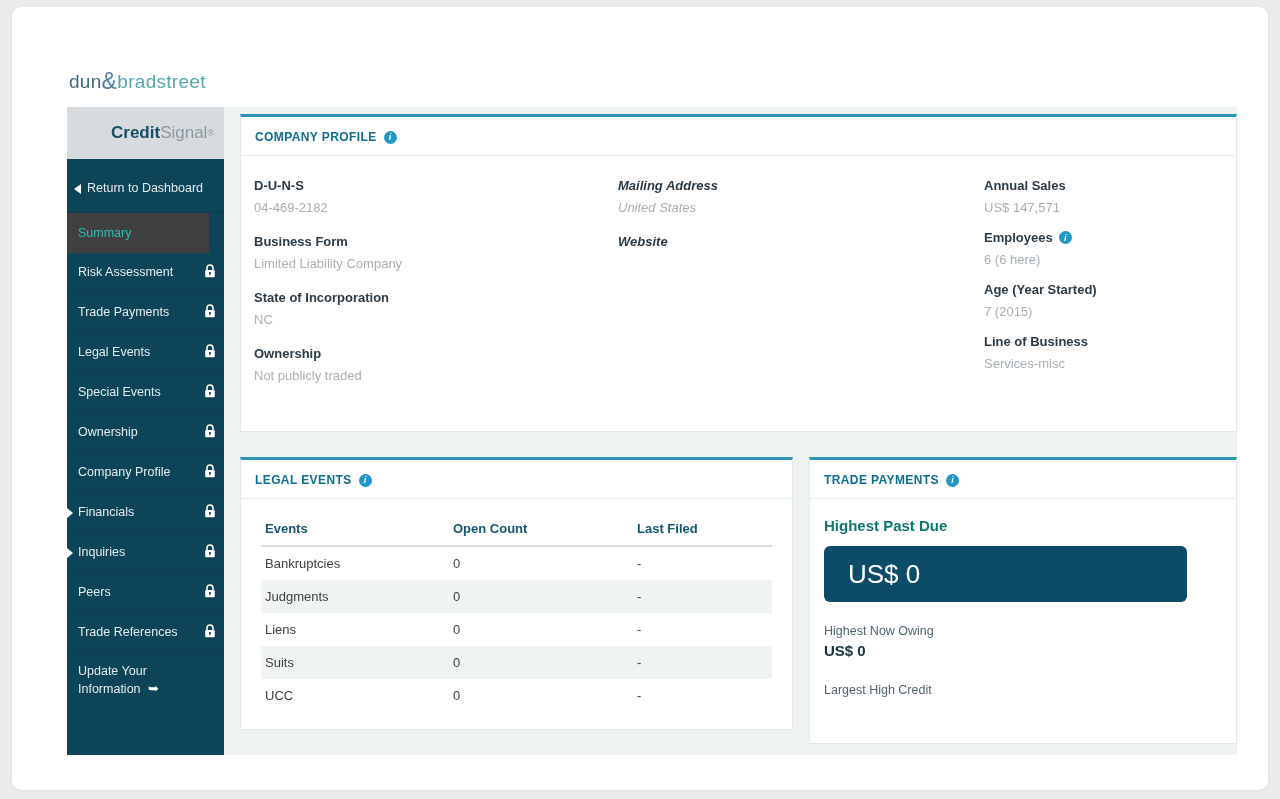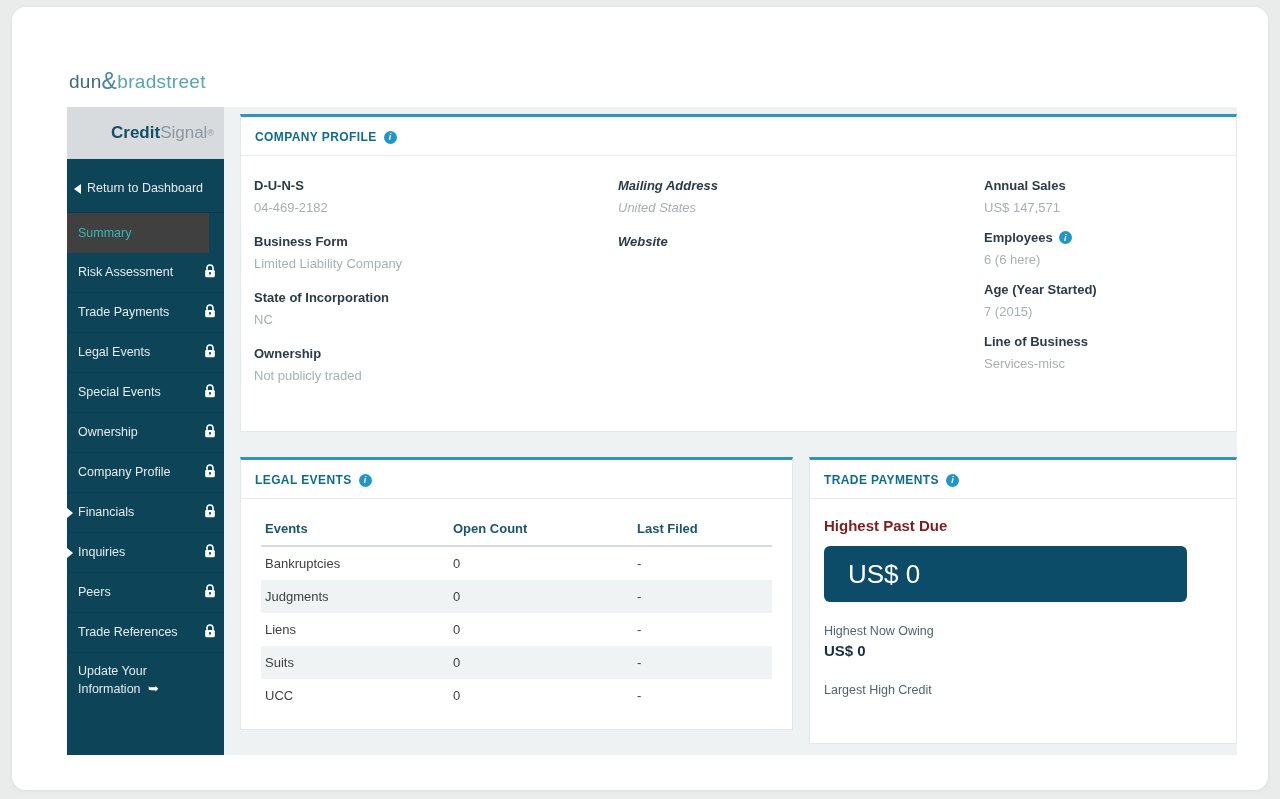--- a/index.html
+++ b/index.html
@@ -5,21 +5,21 @@
   * { margin:0; padding:0; box-sizing:border-box; }
   html,body { width:1280px; height:799px; }
   body {
     background:#eaebeb;
     font-family:"Liberation Sans","DejaVu Sans",sans-serif;
     position:relative;
     overflow:hidden;
   }
   .page-card {
     position:absolute; left:12px; top:7px; right:12px; bottom:9px;
-    background:#ffffff; border-radius:14px;
+    background:#ffffff; border-radius:9px;
     box-shadow:0 1px 4px rgba(0,0,0,0.06);
   }
   
   .logo { position:absolute; left:57px; top:60px; font-size:19px; letter-spacing:0.3px; }
   .logo .dun { color:#3f6a7c; font-weight:400; }
   .logo .amp { color:#4a82a6; font-size:23px; font-weight:400; position:relative; top:1px; }
   .logo .brad { color:#57a6ae; font-weight:400; }
   
   .sidebar { position:absolute; left:55px; top:100px; width:157px; }
   .sidebar-head {
@@ -97,21 +97,21 @@
     text-align:left; color:#18566f; font-weight:bold; font-size:13px;
     padding:6px 0 9px 4px; border-bottom:2px solid #d6dbde;
   }
   .le-table td { color:#404040; padding:9px 0 9px 4px; height:17px; }
   .le-table tr.striped td { background:#f0f3f4; }
   .le-table .c-event { width:188px; }
   .le-table .c-open { width:184px; }
   
   .tp-card { left:585px; top:350px; width:428px; height:287px; }
   .tp-body { padding:18px 14px 0 14px; }
-  .tp-subtitle { font-size:15px; font-weight:bold; color:#7f1d1d; }
+  .tp-subtitle { font-size:15px; font-weight:bold; color:#0f766e; }
   .tp-banner {
     margin-top:12px; width:363px; height:56px; border-radius:6px;
     background:#0d4c69; color:#ffffff; font-size:26px;
     display:flex; align-items:center; padding-left:24px;
   }
   .tp-stats { display:flex; flex-wrap:wrap; margin-top:22px; }
   .stat { width:275px; margin-bottom:24px; }
   .stat:nth-child(even) { width:140px; }
   .stat-label { font-size:12.5px; color:#50646f; }
   .stat-value { font-size:15px; font-weight:bold; color:#16303d; margin-top:4px; }

